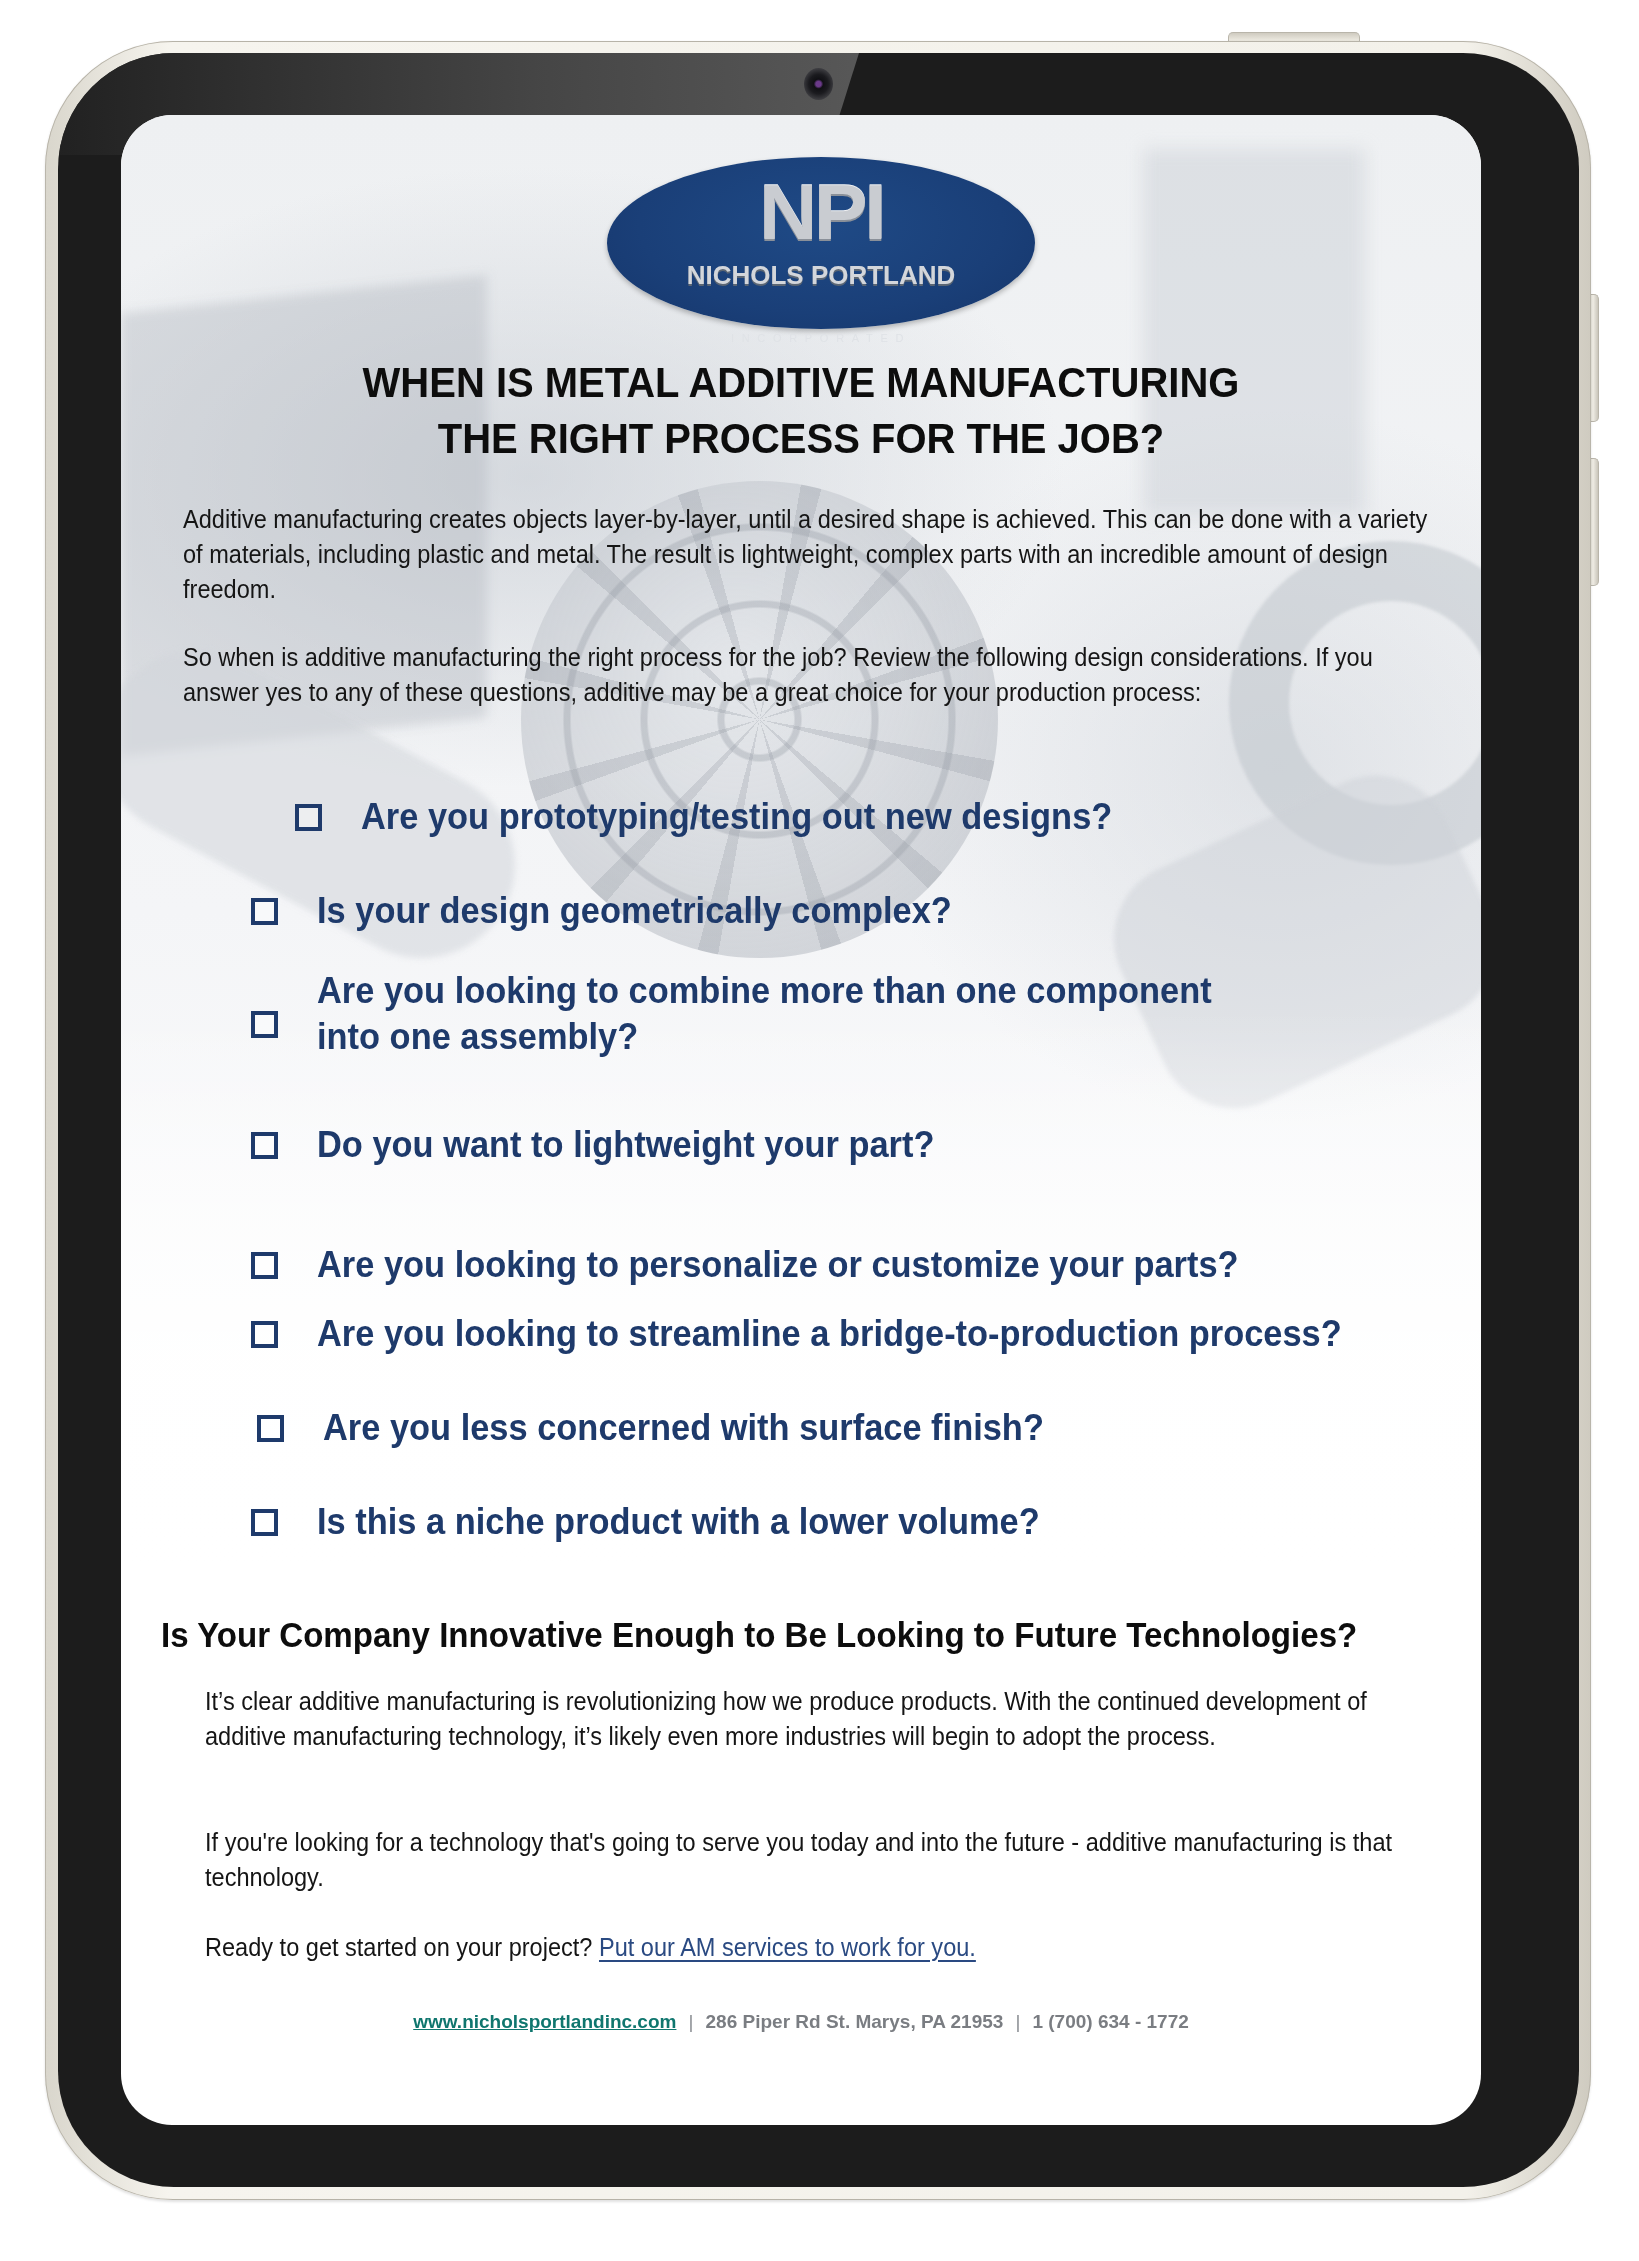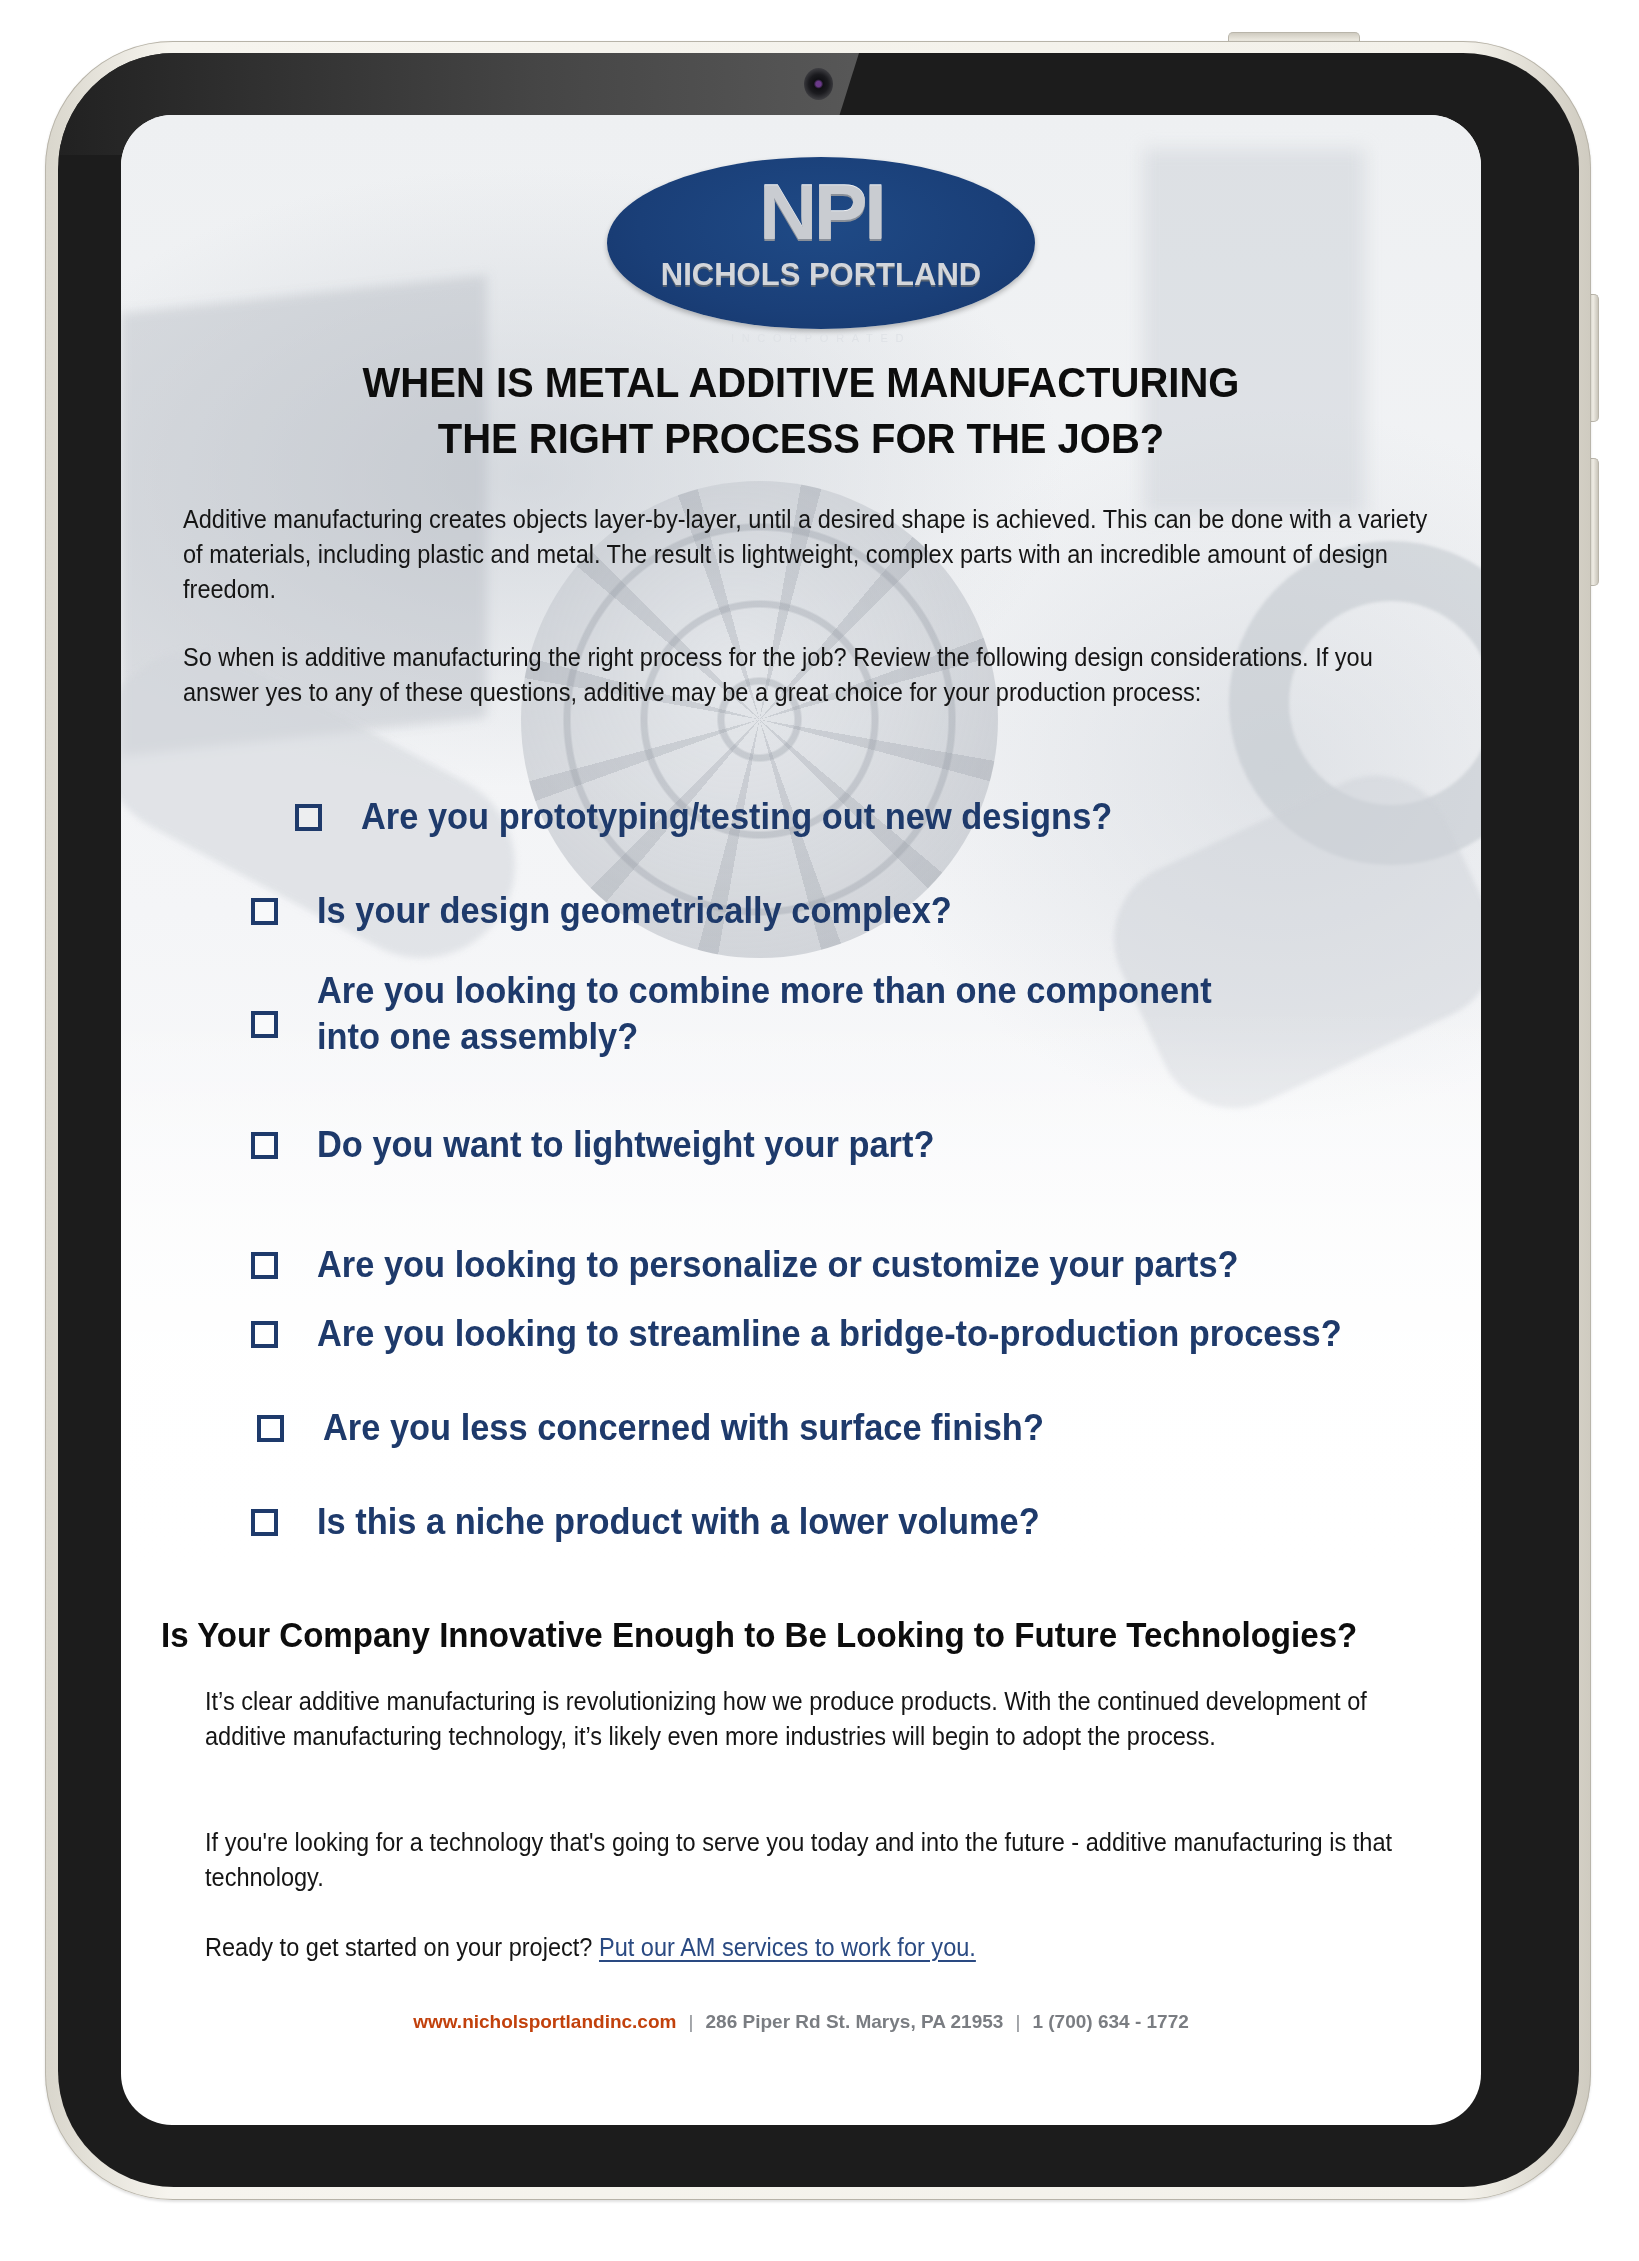--- a/index.html
+++ b/index.html
@@ -45,21 +45,21 @@
   .bg .fade { position:absolute; left:0; top:895px; width:100%; height:596px;
     background:linear-gradient(180deg, rgba(255,255,255,0) 0%, rgba(255,255,255,0.85) 55%, #ffffff 100%); }
 
   
   .logo { position:absolute; left:486px; top:42px; width:428px; height:172px; border-radius:50%;
     background:radial-gradient(ellipse at 50% 40%, #1f4a86 0%, #1a3f78 60%, #15356a 100%);
     box-shadow:0 2.6px 5.1px rgba(0,0,0,0.25); }
   .logo-mark { position:absolute; left:0; right:0; top:17px; text-align:center; font-family:"Liberation Sans", sans-serif; font-weight:bold;
     font-size:77px; letter-spacing:-3.4px; color:#c9ccd1; line-height:77px;
     text-shadow:0 1.7px 0 #8a9099, 0 -0.9px 0 #eef0f2; transform:scaleX(1.05); }
-  .logo-name { position:absolute; left:0; right:0; top:101px; text-align:center; font-weight:bold; font-size:31px; color:#d3d6db;
+  .logo-name { position:absolute; left:0; right:0; top:101px; text-align:center; font-weight:bold; font-size:26px; color:#d3d6db;
     letter-spacing:0px; line-height:34px; text-shadow:0 1.7px 0 #5b6674; }
   .logo-sub { position:absolute; left:0; right:0; top:138px; text-align:center; font-size:11px; color:#dfe2e6; letter-spacing:7.7px; line-height:13.6px;margin-top:37px; }
 
   
   .title { position:absolute; left:0; width:100%; text-align:center; font-weight:bold; font-size:43px; color:#0d0d0d; line-height:56px; top:239px; transform:scaleX(0.93); }
 
   .para { position:absolute; font-size:25.6px; line-height:35px; color:#151515; transform-origin:0 0; transform:scaleX(0.92); }
   .p1 { left:62px; top:387px; width:1380px; }
   .p2 { left:62px; top:525px; width:1380px; }
 
@@ -69,21 +69,21 @@
   .qt { position:absolute; left:66px; font-weight:bold; font-size:37px; line-height:46px; color:#1e3a6b; white-space:nowrap; transform-origin:0 0; transform:scaleX(0.93); }
 
   
   .h2 { position:absolute; left:40px; top:1498px; width:1329px; font-weight:bold; font-size:35px; line-height:43px; color:#0d0d0d; white-space:nowrap; transform-origin:0 0; transform:scaleX(0.945); }
   .p3 { left:84px; top:1569px; width:1295px; }
   .p4 { left:84px; top:1710px; width:1295px; }
   .p5 { left:84px; top:1815px; width:1295px; white-space:nowrap; }
   .cta-link { color:#2a4a82; text-decoration:underline; text-decoration-thickness:1.7px; text-underline-offset:4.3px; cursor:pointer; }
 
   .footer { position:absolute; left:0; width:100%; top:1894px; text-align:center; font-size:19px; font-weight:bold; line-height:25.6px; color:#7a7d82; }
-  .footer .web { color:#c2410c; }
+  .footer .web { color:#0f766e;text-decoration:underline; }
   .footer .sep { color:#8c8f94; font-weight:normal; padding:0 6.8px; }
 </style>
 </head>
 <body>
 
 <div class="btn-top"></div>
 <div class="btn-side" style="top:294px;height:126px;"></div>
 <div class="btn-side" style="top:458px;height:126px;"></div>
 
 <div class="frame"></div>

